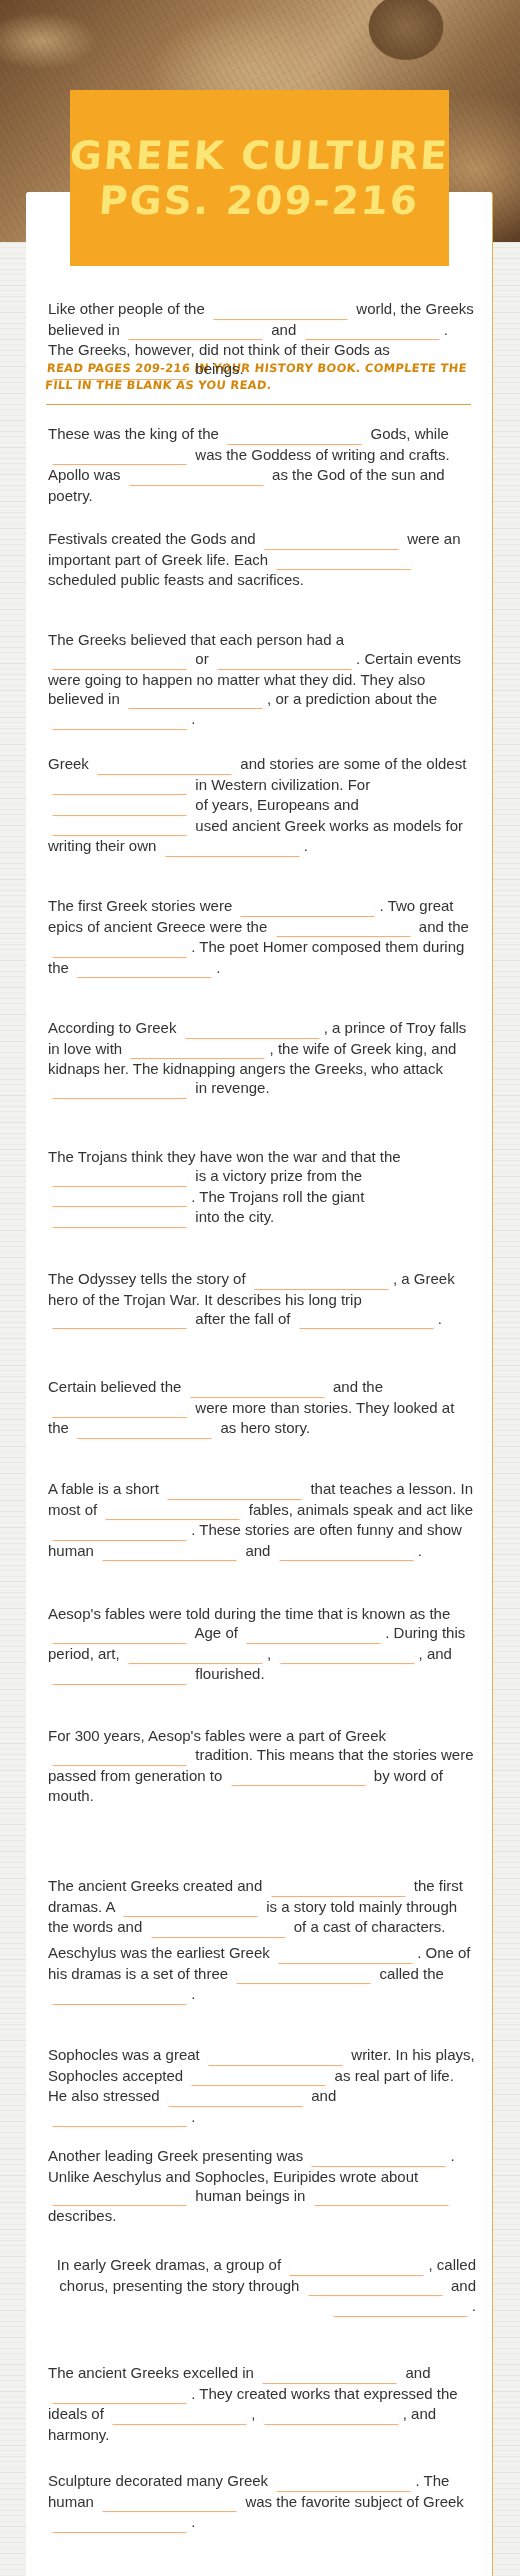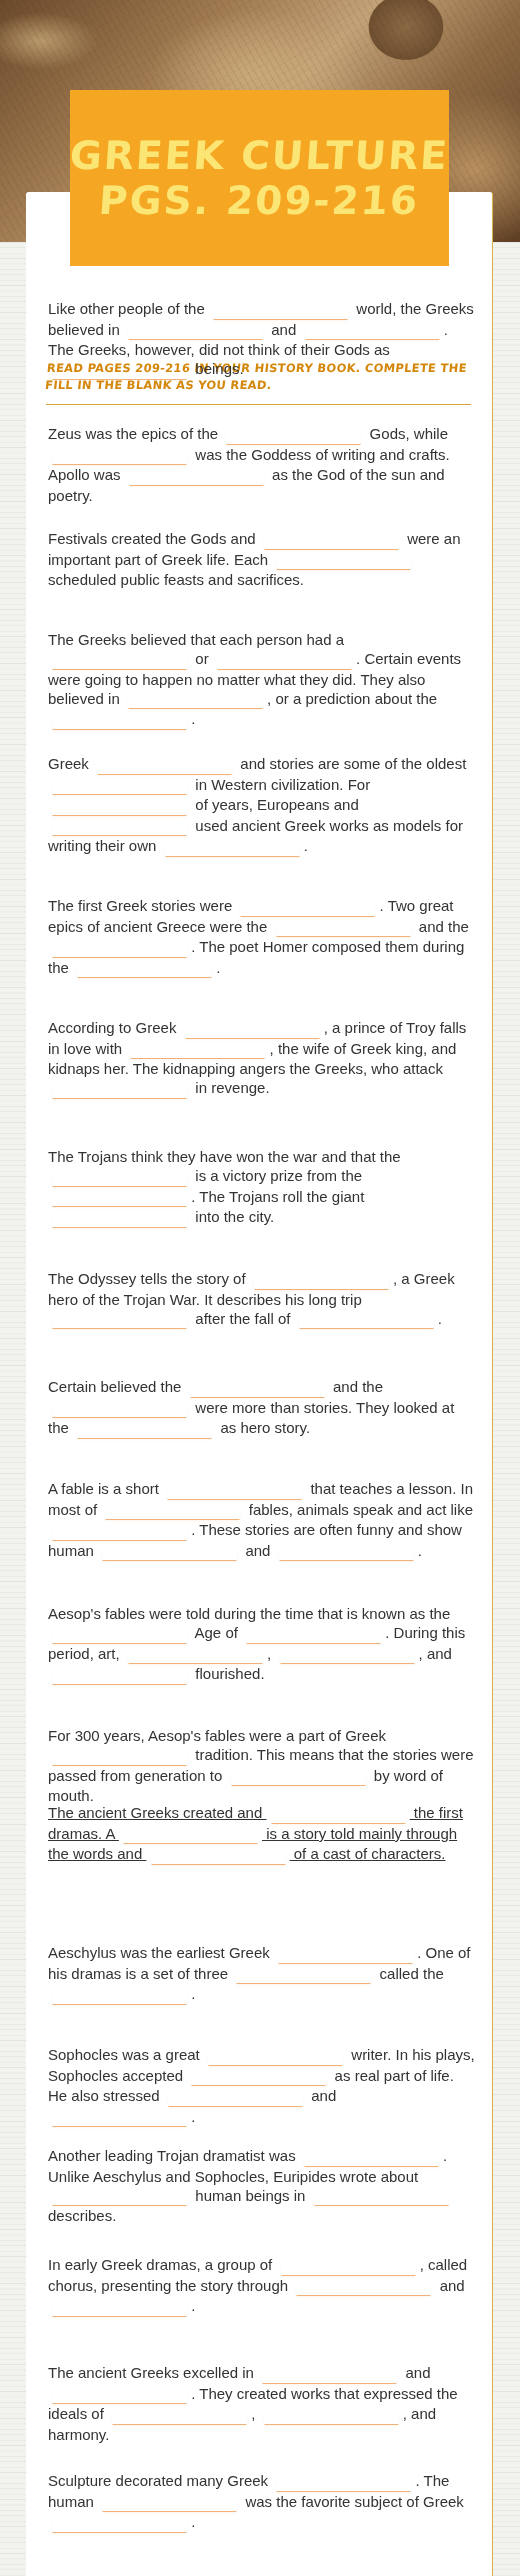--- a/index.html
+++ b/index.html
@@ -70,34 +70,34 @@
 </div>
 
 <div class="card">
   <div class="card-header">
     <p class="instructions">Read pages 209-216 in your history book. Complete the fill in the blank as you read.</p>
     <div class="divider"></div>
   </div>
 
   <div id="questions">
       <div class="q" style="top: 107px;"><span>Like other people of the </span><span class="blank" contenteditable="true" style=""></span><span> world, the Greeks believed in </span><span class="blank" contenteditable="true" style=""></span><span> and </span><span class="blank" contenteditable="true" style=""></span><span>. The Greeks, however, did not think of their Gods as </span><span class="blank" contenteditable="true" style=""></span><span> beings.</span></div>
-      <div class="q" style="top: 232px;"><span>Zeus was the epics of the </span><span class="blank" contenteditable="true" style=""></span><span> Gods, while </span><span class="blank" contenteditable="true" style=""></span><span> was the Goddess of writing and crafts. Apollo was </span><span class="blank" contenteditable="true" style=""></span><span> as the God of the sun and poetry.</span></div>
+      <div class="q" style="top: 232px;"><span>These was the king of the </span><span class="blank" contenteditable="true" style=""></span><span> Gods, while </span><span class="blank" contenteditable="true" style=""></span><span> was the Goddess of writing and crafts. Apollo was </span><span class="blank" contenteditable="true" style=""></span><span> as the God of the sun and poetry.</span></div>
       <div class="q" style="top: 337px;"><span>Festivals created the Gods and </span><span class="blank" contenteditable="true" style=""></span><span> were an important part of Greek life. Each </span><span class="blank" contenteditable="true" style=""></span><span> scheduled public feasts and sacrifices.</span></div>
       <div class="q" style="top: 438px;"><span>The Greeks believed that each person had a </span><span class="blank" contenteditable="true" style=""></span><span> or </span><span class="blank" contenteditable="true" style=""></span><span>. Certain events were going to happen no matter what they did. They also believed in </span><span class="blank" contenteditable="true" style=""></span><span>, or a prediction about the </span><span class="blank" contenteditable="true" style=""></span><span>.</span></div>
       <div class="q" style="top: 562px;"><span>Greek </span><span class="blank" contenteditable="true" style=""></span><span> and stories are some of the oldest </span><span class="blank" contenteditable="true" style=""></span><span> in Western civilization. For </span><span class="blank" contenteditable="true" style=""></span><span> of years, Europeans and </span><span class="blank" contenteditable="true" style=""></span><span> used ancient Greek works as models for writing their own </span><span class="blank" contenteditable="true" style=""></span><span>.</span></div>
       <div class="q" style="top: 704px;"><span>The first Greek stories were </span><span class="blank" contenteditable="true" style=""></span><span>. Two great epics of ancient Greece were the </span><span class="blank" contenteditable="true" style=""></span><span> and the </span><span class="blank" contenteditable="true" style=""></span><span>. The poet Homer composed them during the </span><span class="blank" contenteditable="true" style=""></span><span>.</span></div>
       <div class="q" style="top: 826px;"><span>According to Greek </span><span class="blank" contenteditable="true" style=""></span><span>, a prince of Troy falls in love with </span><span class="blank" contenteditable="true" style=""></span><span>, the wife of Greek king, and kidnaps her. The kidnapping angers the Greeks, who attack </span><span class="blank" contenteditable="true" style=""></span><span> in revenge.</span></div>
       <div class="q" style="top: 955px;"><span>The Trojans think they have won the war and that the </span><span class="blank" contenteditable="true" style=""></span><span> is a victory prize from the </span><span class="blank" contenteditable="true" style=""></span><span>. The Trojans roll the giant </span><span class="blank" contenteditable="true" style=""></span><span> into the city.</span></div>
       <div class="q" style="top: 1077px;"><span>The Odyssey tells the story of </span><span class="blank" contenteditable="true" style=""></span><span>, a Greek hero of the Trojan War. It describes his long trip </span><span class="blank" contenteditable="true" style=""></span><span> after the fall of </span><span class="blank" contenteditable="true" style=""></span><span>.</span></div>
       <div class="q" style="top: 1185px;"><span>Certain believed the </span><span class="blank" contenteditable="true" style=""></span><span> and the </span><span class="blank" contenteditable="true" style=""></span><span> were more than stories. They looked at the </span><span class="blank" contenteditable="true" style=""></span><span> as hero story.</span></div>
       <div class="q" style="top: 1287px;"><span>A fable is a short </span><span class="blank" contenteditable="true" style=""></span><span> that teaches a lesson. In most of </span><span class="blank" contenteditable="true" style=""></span><span> fables, animals speak and act like </span><span class="blank" contenteditable="true" style=""></span><span>. These stories are often funny and show human </span><span class="blank" contenteditable="true" style=""></span><span> and </span><span class="blank" contenteditable="true" style=""></span><span>.</span></div>
       <div class="q" style="top: 1412px;"><span>Aesop's fables were told during the time that is known as the </span><span class="blank" contenteditable="true" style=""></span><span> Age of </span><span class="blank" contenteditable="true" style=""></span><span>. During this period, art, </span><span class="blank" contenteditable="true" style=""></span><span>, </span><span class="blank" contenteditable="true" style=""></span><span>, and </span><span class="blank" contenteditable="true" style=""></span><span> flourished.</span></div>
       <div class="q" style="top: 1534px;"><span>For 300 years, Aesop's fables were a part of Greek </span><span class="blank" contenteditable="true" style=""></span><span> tradition. This means that the stories were passed from generation to </span><span class="blank" contenteditable="true" style=""></span><span> by word of mouth.</span></div>
-      <div class="q" style="top: 1611px; text-decoration: underline;"><span>The ancient Greeks created and </span><span class="blank" contenteditable="true" style=""></span><span> the first dramas. A </span><span class="blank" contenteditable="true" style=""></span><span> is a story told mainly through the words and </span><span class="blank" contenteditable="true" style=""></span><span> of a cast of characters.</span></div>
+      <div class="q" style="top: 1684px;"><span>The ancient Greeks created and </span><span class="blank" contenteditable="true" style=""></span><span> the first dramas. A </span><span class="blank" contenteditable="true" style=""></span><span> is a story told mainly through the words and </span><span class="blank" contenteditable="true" style=""></span><span> of a cast of characters.</span></div>
       <div class="q" style="top: 1751px;"><span>Aeschylus was the earliest Greek </span><span class="blank" contenteditable="true" style=""></span><span>. One of his dramas is a set of three </span><span class="blank" contenteditable="true" style=""></span><span> called the </span><span class="blank" contenteditable="true" style=""></span><span>.</span></div>
       <div class="q" style="top: 1853px;"><span>Sophocles was a great </span><span class="blank" contenteditable="true" style=""></span><span> writer. In his plays, Sophocles accepted </span><span class="blank" contenteditable="true" style=""></span><span> as real part of life. He also stressed </span><span class="blank" contenteditable="true" style=""></span><span> and </span><span class="blank" contenteditable="true" style=""></span><span>.</span></div>
-      <div class="q" style="top: 1954px;"><span>Another leading Trojan dramatist was </span><span class="blank" contenteditable="true" style=""></span><span>. Unlike Aeschylus and Sophocles, Euripides wrote about </span><span class="blank" contenteditable="true" style=""></span><span> human beings in </span><span class="blank" contenteditable="true" style=""></span><span> describes.</span></div>
-      <div class="q" style="top: 2063px;"><span>In early Greek dramas, a group of </span><span class="blank" contenteditable="true" style=""></span><span>, called chorus, presenting the story through </span><span class="blank" contenteditable="true" style=""></span><span> and </span><span class="blank" contenteditable="true" style=""></span><span>.</span></div>
+      <div class="q" style="top: 1954px;"><span>Another leading Greek presenting was </span><span class="blank" contenteditable="true" style=""></span><span>. Unlike Aeschylus and Sophocles, Euripides wrote about </span><span class="blank" contenteditable="true" style=""></span><span> human beings in </span><span class="blank" contenteditable="true" style=""></span><span> describes.</span></div>
+      <div class="q" style="top: 2063px; text-align: right;"><span>In early Greek dramas, a group of </span><span class="blank" contenteditable="true" style=""></span><span>, called chorus, presenting the story through </span><span class="blank" contenteditable="true" style=""></span><span> and </span><span class="blank" contenteditable="true" style=""></span><span>.</span></div>
       <div class="q" style="top: 2171px;"><span>The ancient Greeks excelled in </span><span class="blank" contenteditable="true" style=""></span><span> and </span><span class="blank" contenteditable="true" style=""></span><span>. They created works that expressed the ideals of </span><span class="blank" contenteditable="true" style=""></span><span>, </span><span class="blank" contenteditable="true" style=""></span><span>, and harmony.</span></div>
       <div class="q" style="top: 2279px;"><span>Sculpture decorated many Greek </span><span class="blank" contenteditable="true" style=""></span><span>. The human </span><span class="blank" contenteditable="true" style=""></span><span> was the favorite subject of Greek </span><span class="blank" contenteditable="true" style=""></span><span>.</span></div>
     </div>
 </div>
 
 
 </body></html>

